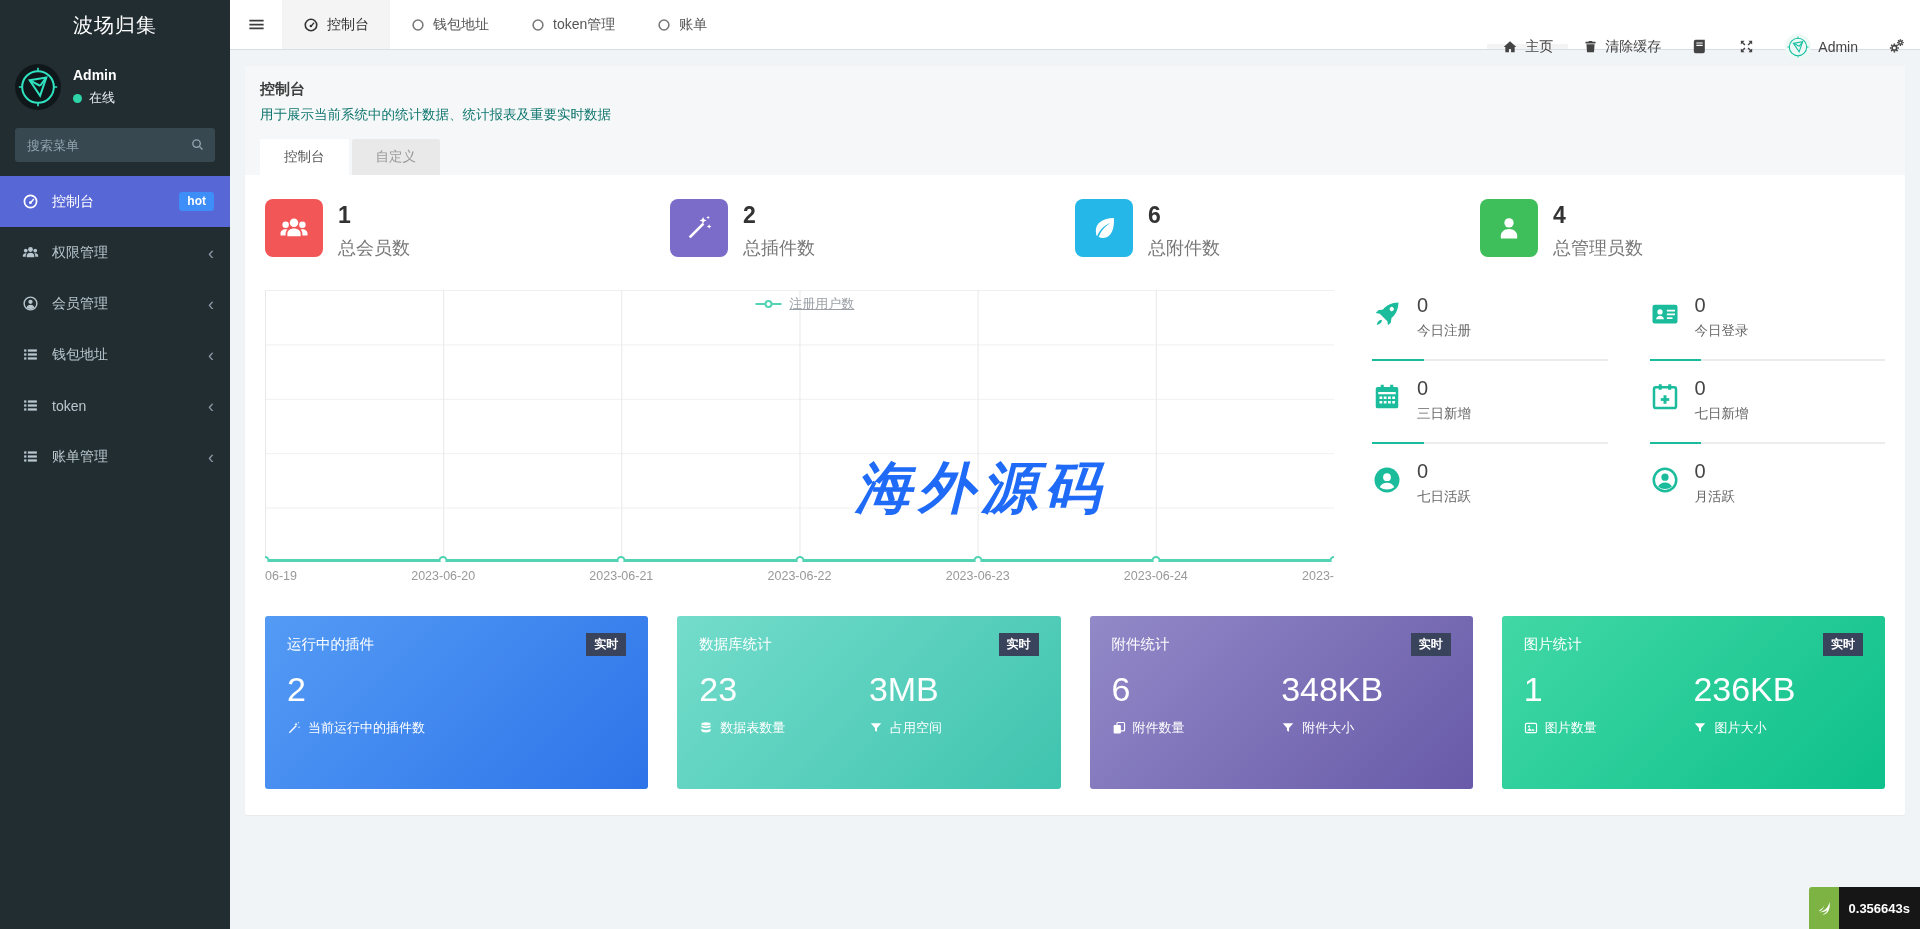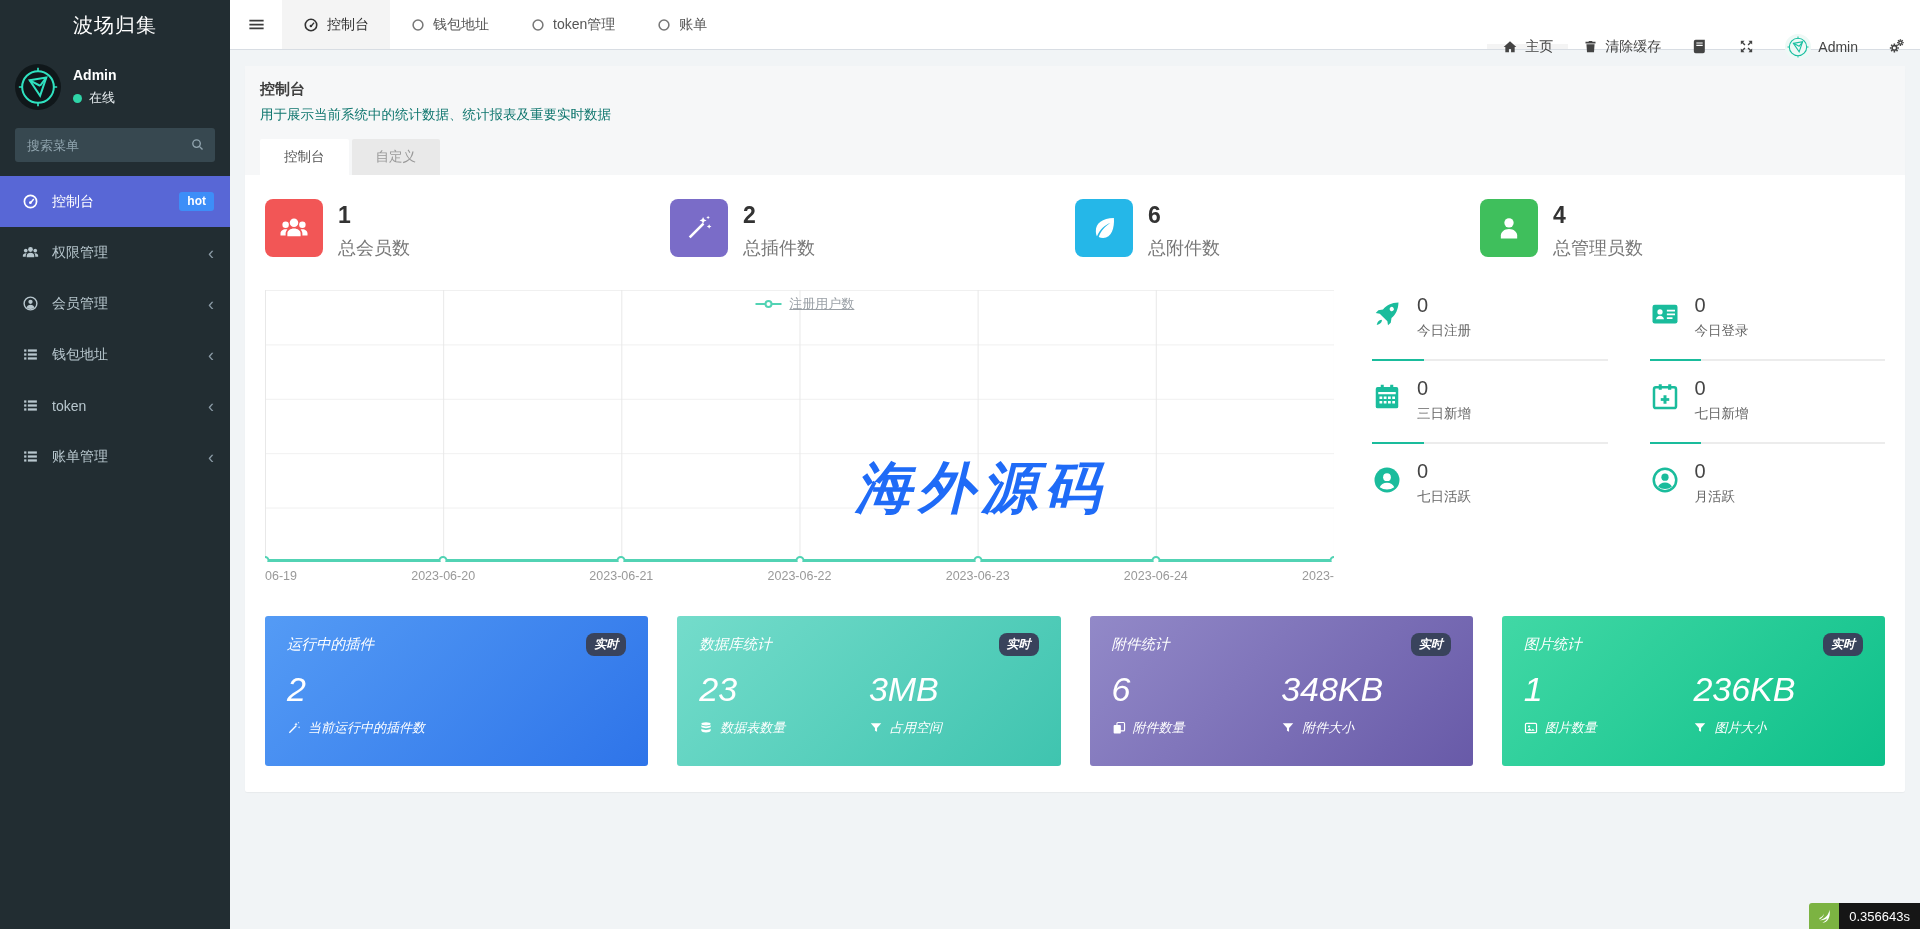--- a/index.html
+++ b/index.html
@@ -98,32 +98,32 @@
   .mini-top { display:flex; gap:15px; }
   .mini-icon { width:30px; height:30px; margin-top:5px; flex:none; }
   .mini-num { font-size:20px; color:#444; }
   .mini-label { font-size:13.5px; color:#666; margin-top:5px; }
   .mini-bar { height:2px; background:#ececec; margin:19px 0 16px; position:relative; }
   .mini-bar i { position:absolute; left:0; top:0; bottom:0; width:22%; display:block; }
   .mini-nobar { height:16px; }
 
   
   .gcards { display:flex; gap:29px; }
-  .gcard { flex:1; height:150px; border-radius:3px; color:#fff; padding:17px 22px 4px;
-    background:linear-gradient(135deg,var(--g1),var(--g2));font-style:italic; }
+  .gcard { flex:1; height:173px; border-radius:3px; color:#fff; padding:17px 22px 4px;
+    background:linear-gradient(135deg,var(--g1),var(--g2)); }
   .gcard-head { display:flex; justify-content:space-between; align-items:center; font-size:14.5px; }
-  .badge-rt { background:#39435c; font-size:12px; padding:3px 8px; border-radius:8px; font-weight:bold; }
+  .badge-rt { background:#39435c; font-size:12px; padding:3px 8px; border-radius:0; font-weight:bold; }
   .gcols { display:flex; margin-top:13px; }
   .gcol { flex:1; }
   .gval { font-size:34px; line-height:1.2; }
   .glabel { margin-top:9px; font-size:13px; display:flex; align-items:center; gap:7px; }
   .glabel svg { width:14px; height:14px; }
 
   
-  .trace { position:fixed; right:0; bottom:0; display:flex; align-items:stretch; height:26px; }
+  .trace { position:fixed; right:0; bottom:0; display:flex; align-items:stretch; height:42px;font-weight:bold; }
   .trace-icon { width:30px; background:#7cb342; border-radius:3px 0 0 0; display:flex;
     align-items:center; justify-content:center; cursor:pointer; }
   .trace-time { background:#161616; color:#fff; font-size:13px; padding:0 10px;
     display:flex; align-items:center; }
 </style>
 </head>
 <body>
 
 <svg width="0" height="0" style="position:absolute">
   <symbol id="i-burger" viewBox="0 0 24 24">

